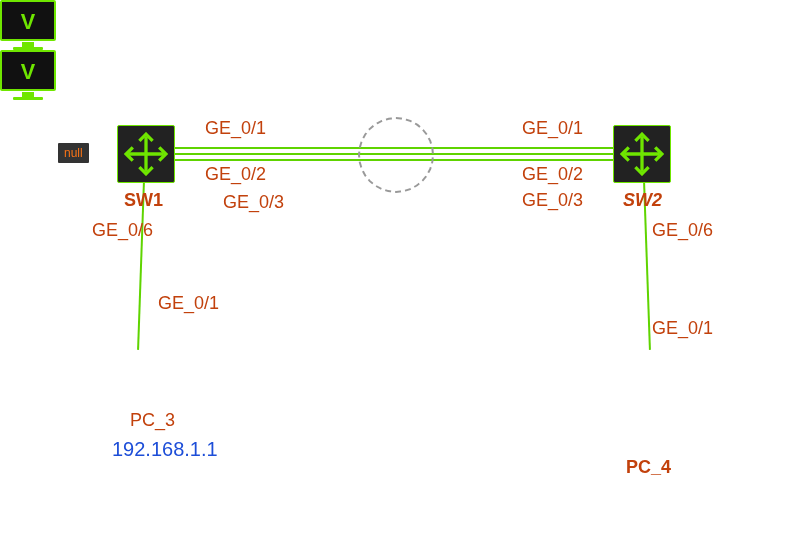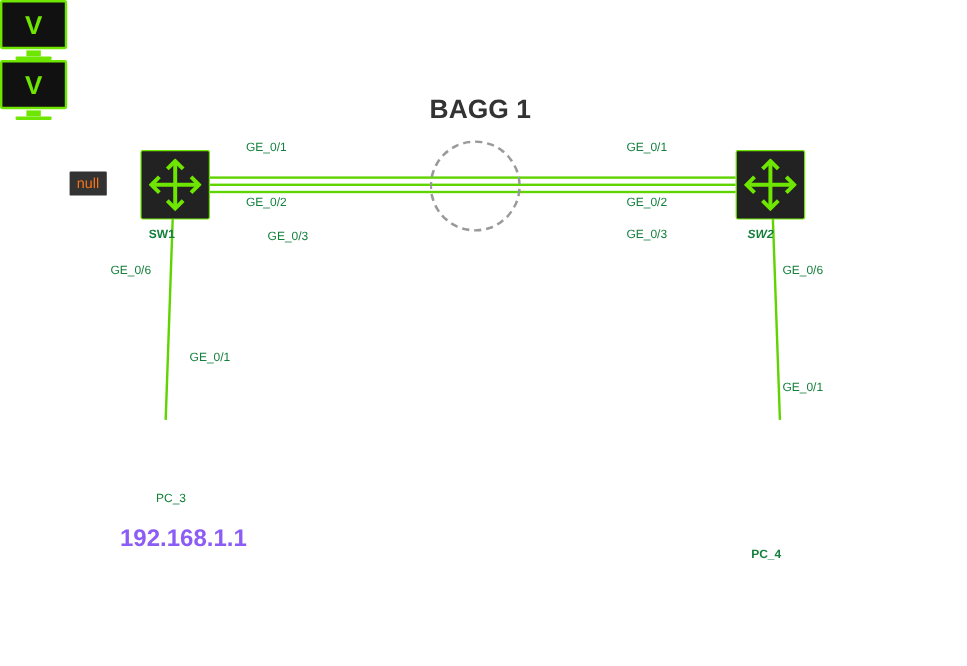--- a/index.html
+++ b/index.html
@@ -6,33 +6,32 @@
   .canvas{position:relative;width:806px;height:555px;}
   .link-line{position:absolute;background:#5fd400;}
   .node{position:absolute;border:1.5px solid #6fe600;background:#222;display:flex;align-items:center;justify-content:center;}
   .switch{width:56px;height:56px;border-radius:2px;}
   .switch svg{width:44px;height:44px;}
   .pc{width:56px;height:50px;border-radius:2px;background:#fff;display:flex;flex-direction:column;align-items:center;justify-content:flex-start;padding:0;border:none;}
   .pc .screen{width:52px;height:38px;border:2px solid #6fe600;background:#111;display:flex;align-items:center;justify-content:center;border-radius:2px;}
   .pc .screen svg{width:26px;height:26px;}
   .pc .stand{width:12px;height:5px;background:#6fe600;margin-top:1px;}
   .pc .base{width:30px;height:3px;background:#6fe600;border-radius:1px;}
-  .label{position:absolute;font-size:10px;color:#15803d;white-space:nowrap;}
+  .label{position:absolute;font-size:18px;color:#c2410c;white-space:nowrap;}
   .label.big{font-size:22px;font-weight:bold;color:#333;}
-  .label.ip{font-size:20px;font-weight:bold;color:#8b5cf6;}
+  .label.ip{font-size:20px;font-weight:normal;color:#1d4ed8;margin-left:12px;}
   .null-box{position:absolute;background:#333;color:#f97316;font-size:12px;padding:3px 6px;border-radius:1px;}
   .bagg-circle{position:absolute;width:72px;height:72px;border:2.5px dashed #999;border-radius:50%;}
   .footer{position:absolute;left:34px;bottom:18px;font-size:14px;color:#666;}
 </style>
 </head>
 <body>
 
 <div class="canvas">
 
-  <div class="label big" style="left:358px;top:78px;">BAGG 1</div>
 
   <div class="null-box" style="left:58px;top:143px;">null</div>
 
   <div class="link-line" style="left:173px;top:147px;width:440px;height:2px;"></div>
   <div class="link-line" style="left:173px;top:153px;width:440px;height:2px;"></div>
   <div class="link-line" style="left:173px;top:159px;width:440px;height:2px;"></div>
 
   <div class="bagg-circle" style="left:358px;top:117px;"></div>
 
   <div class="link-line" style="left:143px;top:180px;width:2px;height:170px;transform:rotate(2deg);transform-origin:top;"></div>

